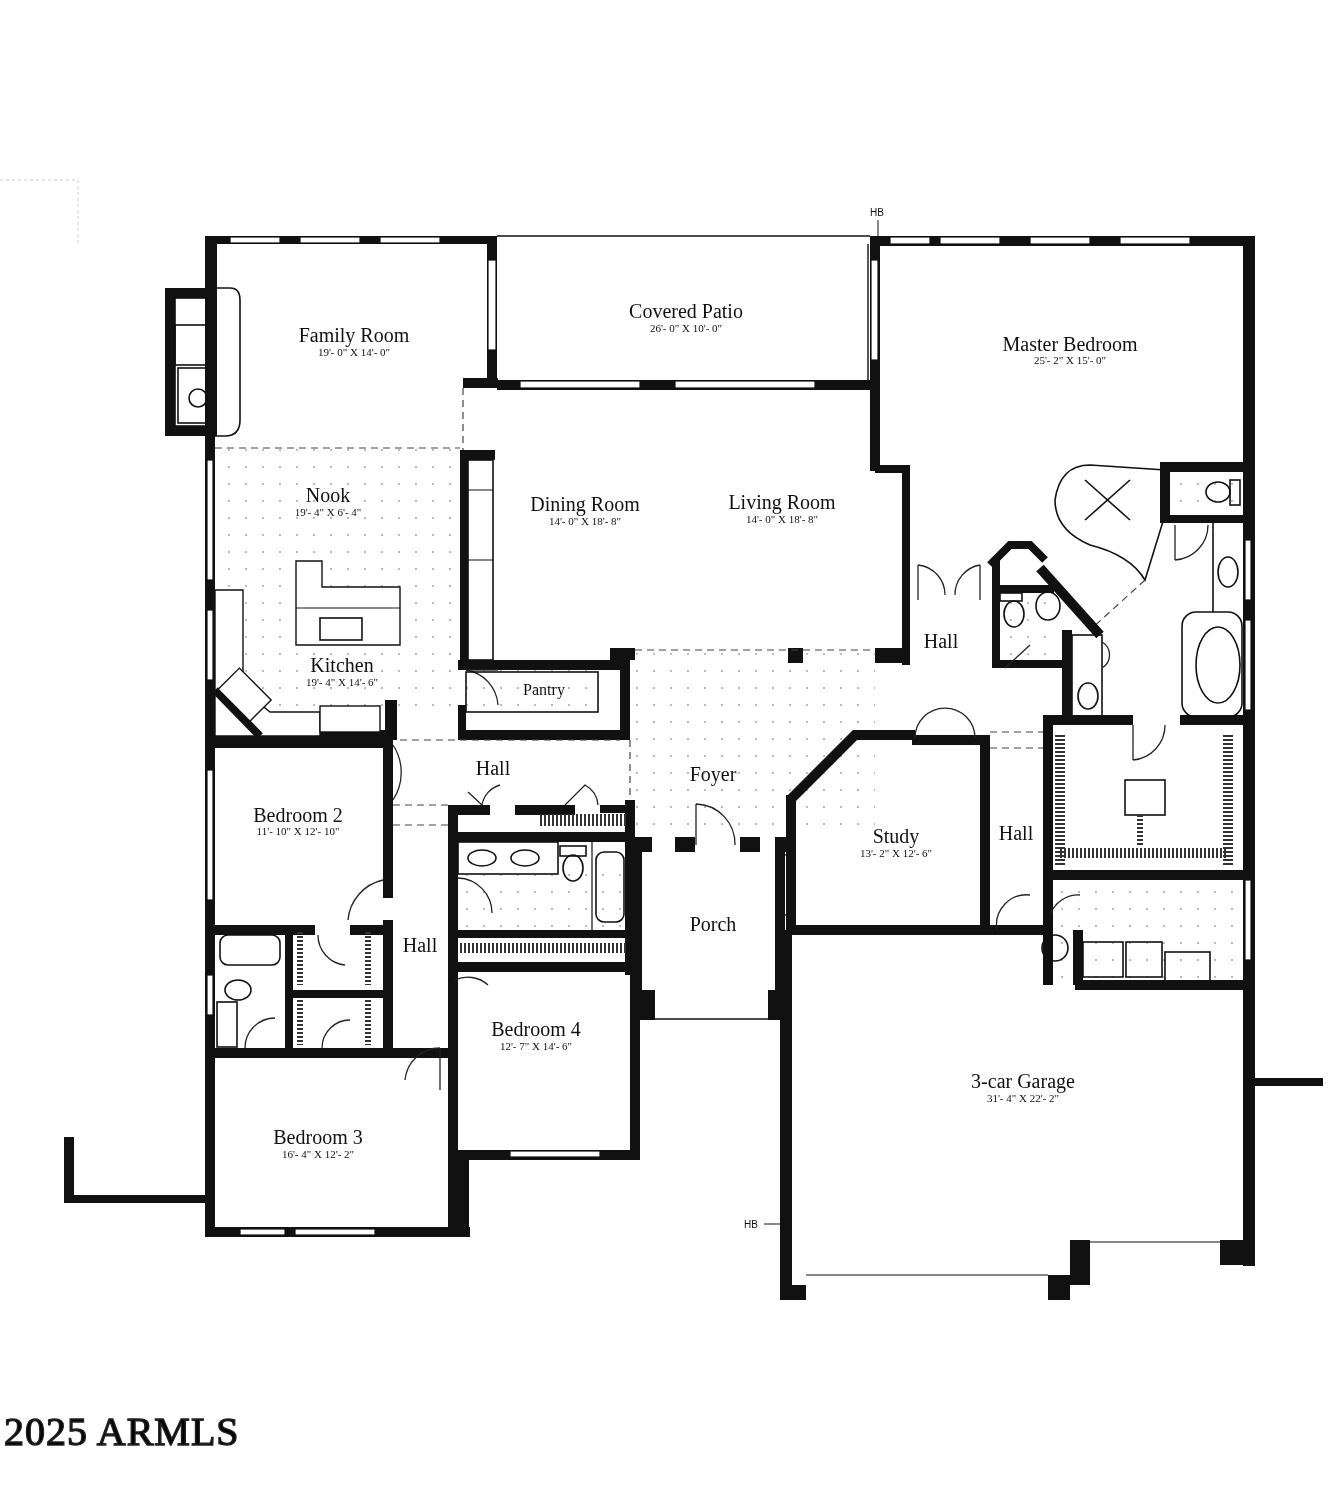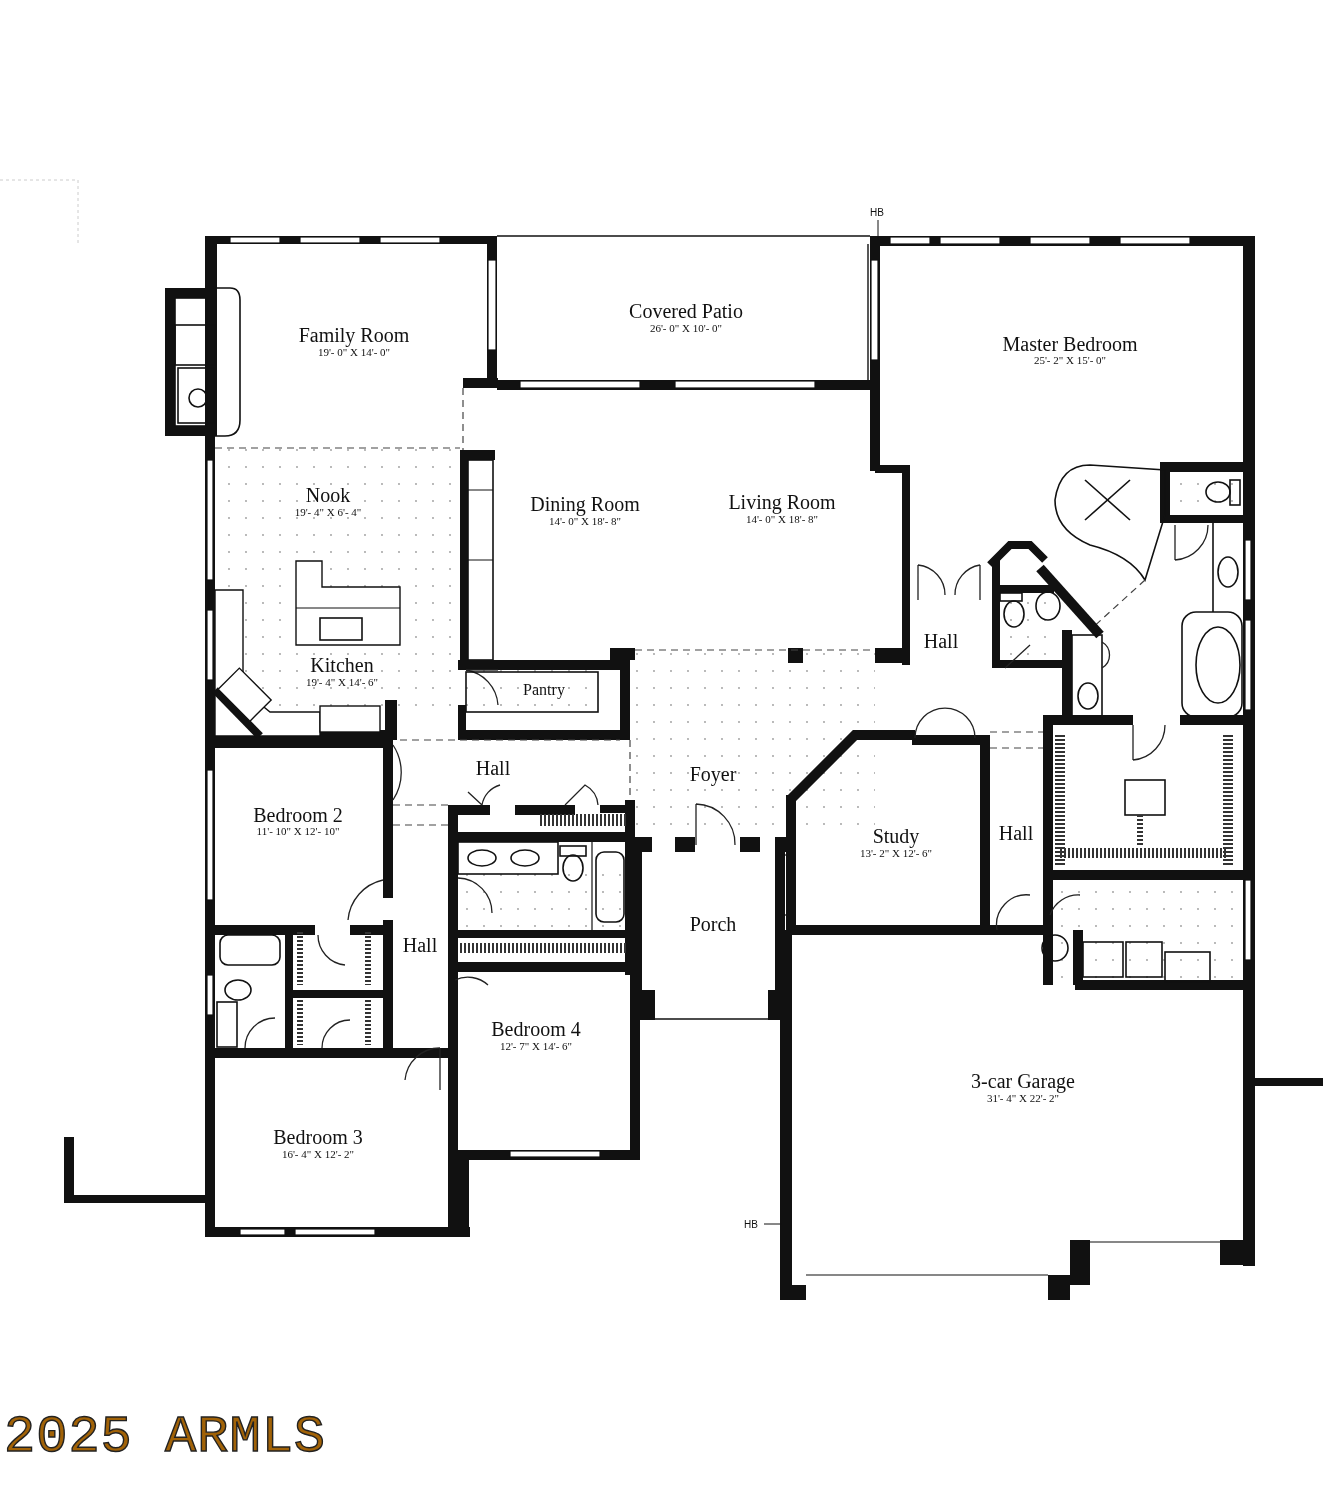--- a/index.html
+++ b/index.html
@@ -9,22 +9,22 @@
   .wall { fill: #111111; }
   .thin { stroke: #111; stroke-width: 1.6; fill: none; }
   .thin-f { stroke: #111; stroke-width: 1.4; fill: #fff; }
   .dash { stroke: #444; stroke-width: 1.2; fill: none; stroke-dasharray: 7 5; }
   .win { stroke: #111; stroke-width: 1.2; fill: #fff; }
   .door { stroke: #222; stroke-width: 1.3; fill: none; }
   .tile { fill: url(#dots); }
   .room-name { font-family: "Liberation Serif", serif; font-size: 20px; fill: #111; text-anchor: middle; }
   .room-dim { font-family: "Liberation Serif", serif; font-size: 11px; fill: #111; text-anchor: middle; }
   .hb { font-family: "Liberation Sans", sans-serif; font-size: 10px; fill: #111; }
-  .watermark { position: absolute; left: 4px; top: 1408px; font-family: Liberation Mono, monospace;
-               font-size: 52px; font-weight: 300; color: #a16207; letter-spacing: 1px;
+  .watermark { position: absolute; left: 4px; top: 1408px; font-family: Liberation Serif, serif;
+               font-size: 40px; font-weight: 300; color: #000000; letter-spacing: 1px;
                -webkit-text-stroke: 1.4px #222; }
 </style>
 </head>
 <body>
 
 <svg id="plan" viewBox="0 0 1334 1500" xmlns="http://www.w3.org/2000/svg">
   <defs>
     <pattern id="dots" width="17" height="17" patternUnits="userSpaceOnUse">
       <circle cx="8" cy="8" r="0.9" fill="#9a9a9a"></circle>
     </pattern>

